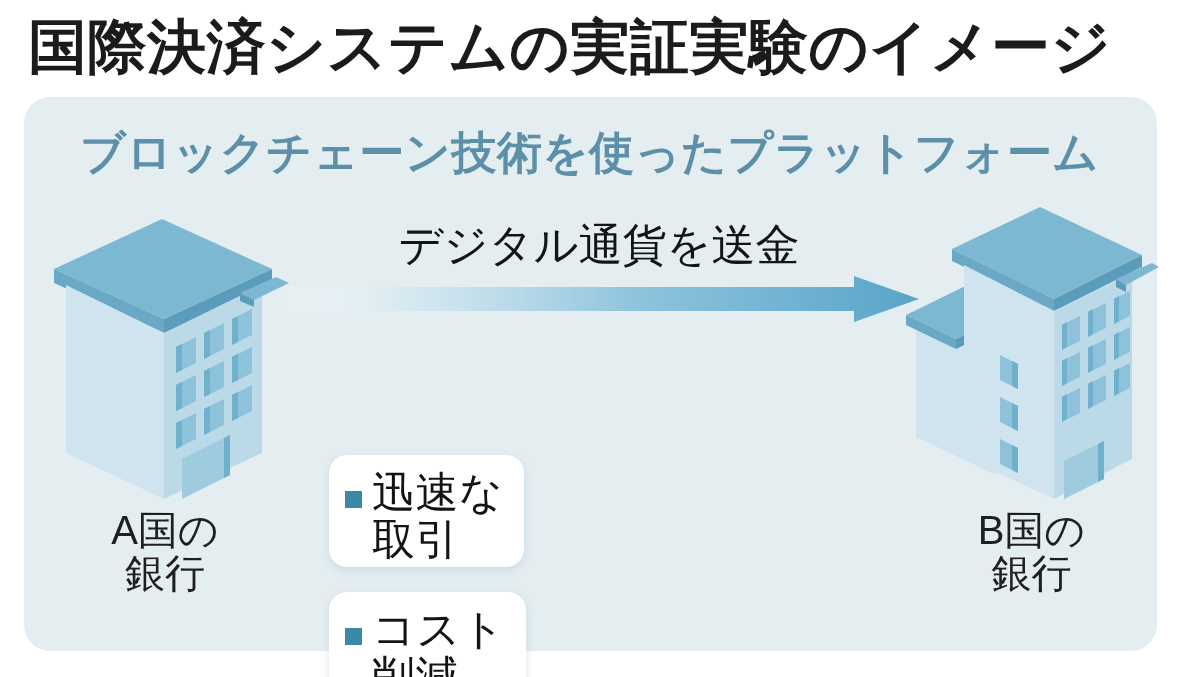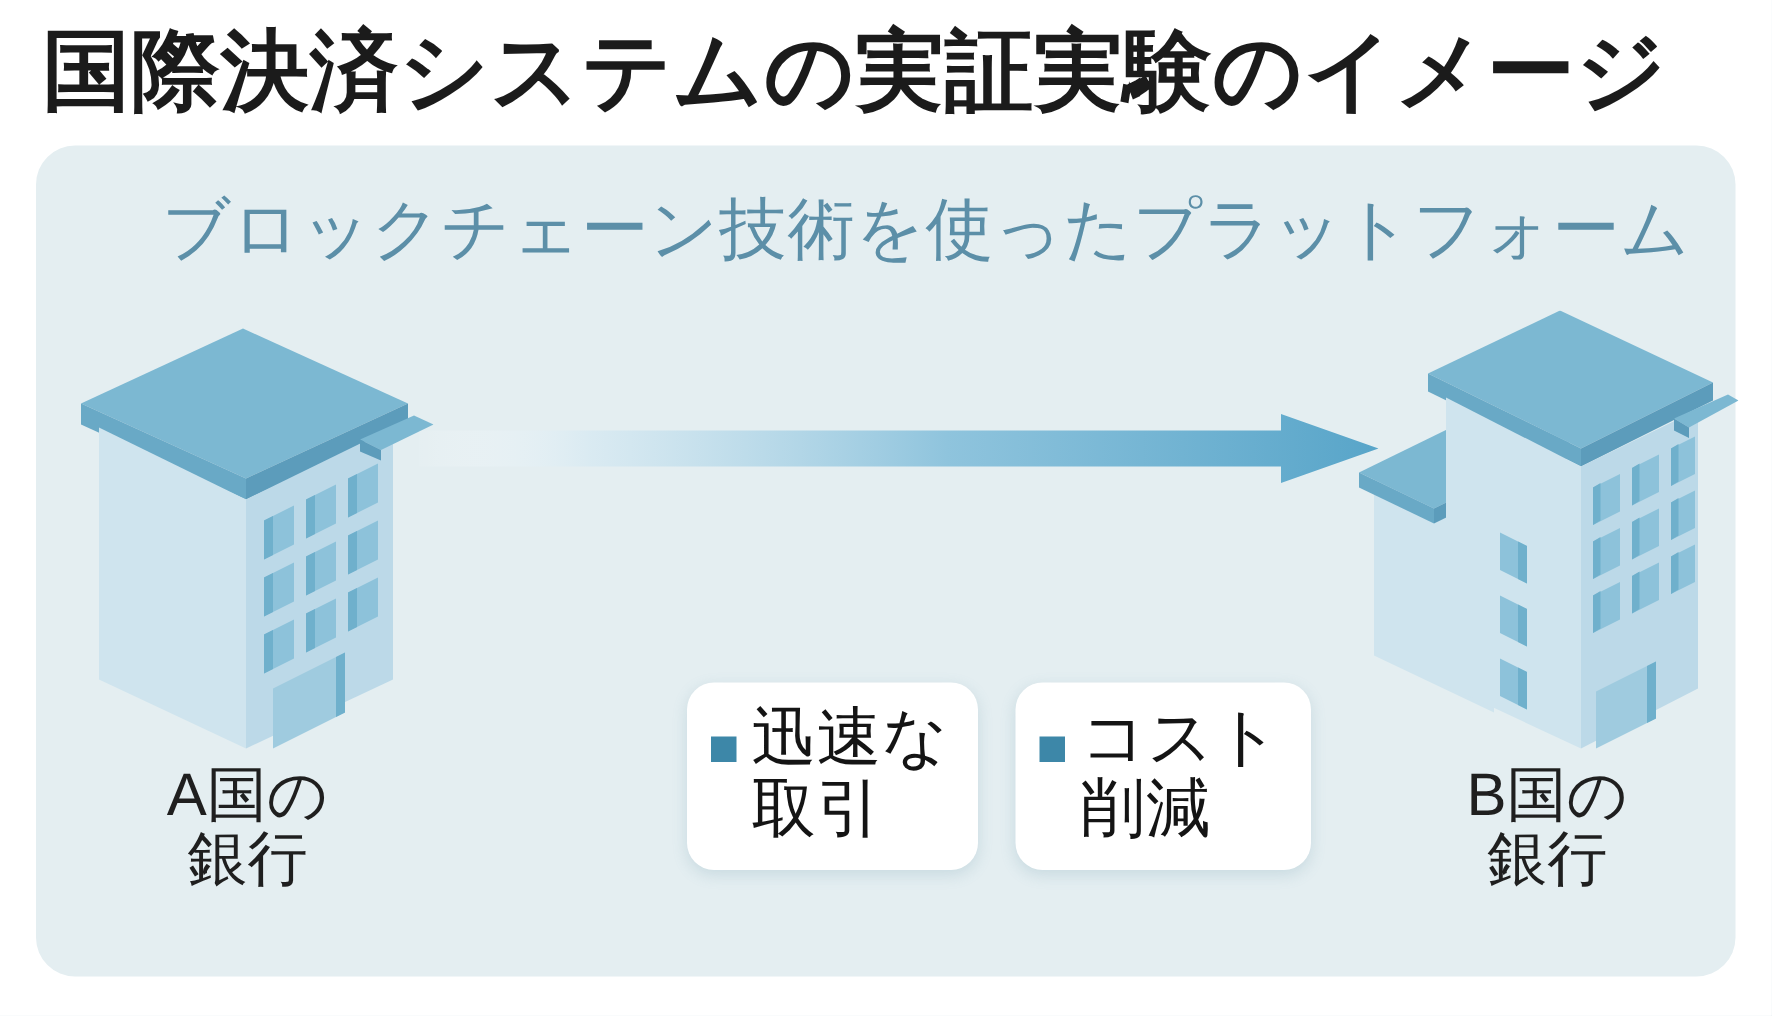--- a/index.html
+++ b/index.html
@@ -50,25 +50,24 @@
   }
 
   .panel-subtitle {
     position: absolute;
     left: 56px;
     top: 26px;
     width: 1040px;
     height: 60px;
     line-height: 60px;
     font-size: 45px;
-    font-weight: normal;
+    font-weight: bold;
     color: #5c8fa8;
     white-space: nowrap;
     letter-spacing: 0.5px;
-    margin-left: 28px;
   }
 
   
   .building {
     position: absolute;
   }
   .building-a {
     left: 20px;
     top: 110px;
     width: 245px;
@@ -137,21 +136,22 @@
   
   .cards {
     position: absolute;
     left: 305px;
     top: 358px;
     width: 545px;
     height: 150px;
     display: flex;
     gap: 25px;
     align-items: flex-start;
-    justify-content: flex-end;
+    justify-content: space-between;
+    flex-direction: column;
   }
   .card {
     background: #ffffff;
     border-radius: 18px;
     box-shadow: 0 3px 10px rgba(90, 140, 160, 0.20);
     padding: 14px 20px 16px 16px;
     display: flex;
     align-items: flex-start;
     gap: 10px;
     min-height: 112px;
@@ -288,20 +288,21 @@
 
         <polygon points="160,254 200,234 200,272 160,292" fill="#9fcbdf"></polygon>
         <polygon points="194,237 200,234 200,272 194,275" fill="#6fb0cc"></polygon>
       </svg>
     </div>
 
     <div class="bank-label bank-label-b">B国の
 銀行</div>
 
     <div class="arrow-row arrow-top">
+      <div class="arrow-label">デジタル通貨を送金</div>
       <svg class="arrow-svg" viewBox="0 0 640 46" width="640" height="46" preserveAspectRatio="none">
         <defs>
           <linearGradient id="gradRight" x1="0" y1="0" x2="1" y2="0">
             <stop offset="0%" stop-color="#ffffff" stop-opacity="0.05"></stop>
             <stop offset="18%" stop-color="#d6e9f2" stop-opacity="0.75"></stop>
             <stop offset="55%" stop-color="#8fc4dd"></stop>
             <stop offset="100%" stop-color="#58a5c9"></stop>
           </linearGradient>
         </defs>
         <polygon points="0,11 575,11 575,0 640,23 575,46 575,35 0,35" fill="url(#gradRight)"></polygon>

